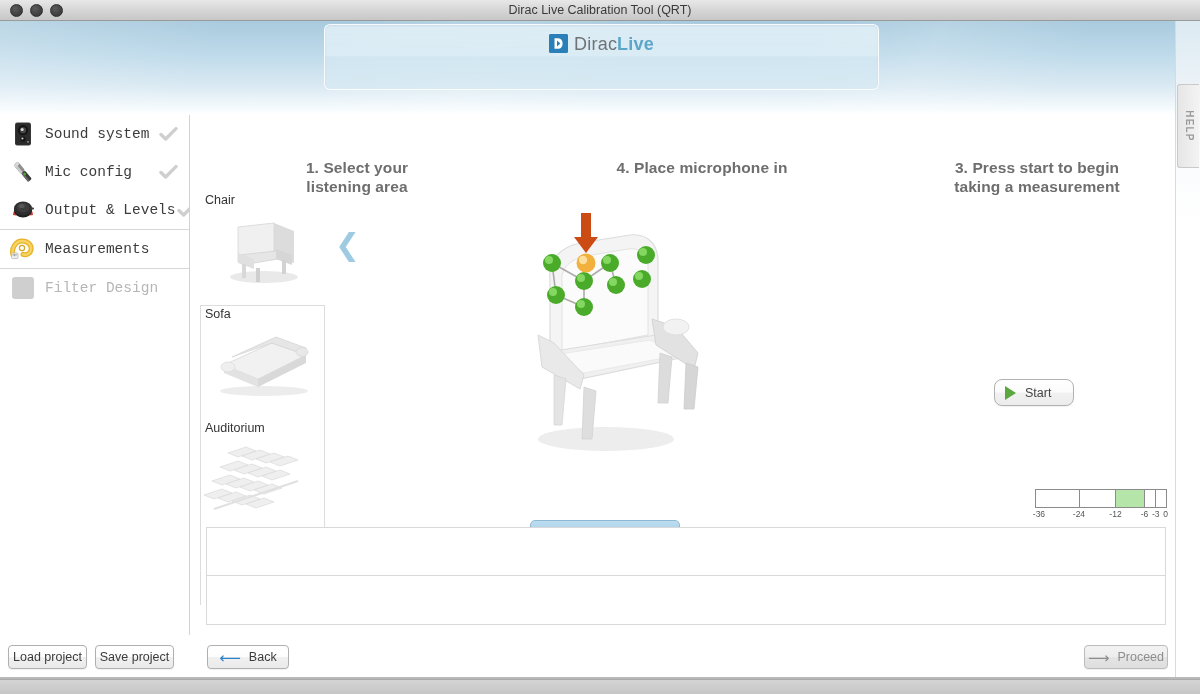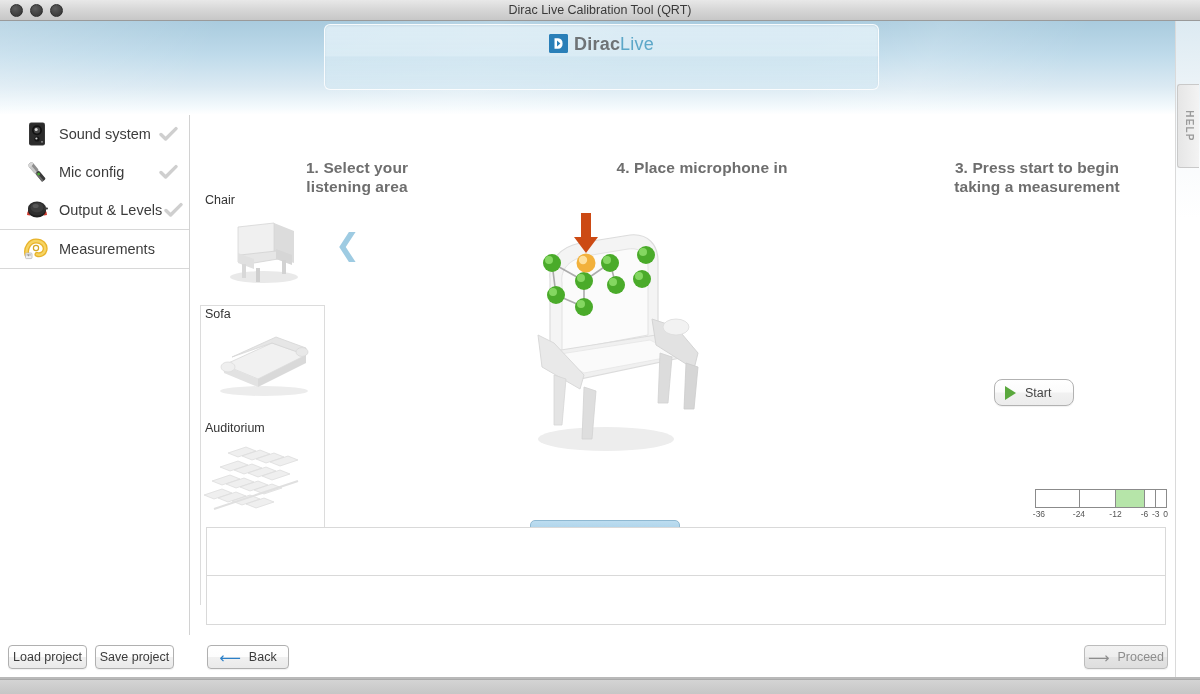--- a/index.html
+++ b/index.html
@@ -60,32 +60,32 @@
     display:flex;align-items:center;justify-content:center;gap:6px;
   }
   .logo-mark{
     width:19px;height:19px;border-radius:2px;background:#2a7fb8;
     display:inline-flex;align-items:center;justify-content:center;
     font-size:13px;color:#fff;font-weight:700;line-height:1;
     position:relative;
   }
   .logo-mark svg{display:block;}
   .logo-text{font-size:18px;letter-spacing:.2px;line-height:1;}
-  .logo-text .d{color:#6f7376;font-weight:700;}
-  .logo-text .l{color:#5ca7c8;font-weight:400;}
+  .logo-text .d{color:#6f7376;font-weight:400;}
+  .logo-text .l{color:#5ca7c8;font-weight:700;}
 
   
   .sidebar{
     position:absolute;left:0;top:94px;width:190px;height:520px;
     background:#fff;border-right:1px solid #d2d2d2;box-sizing:border-box;
   }
   .sb-group{border-bottom:1px solid #d8d8d8;}
   .sb-item{
     position:relative;height:38px;display:flex;align-items:center;
-    padding-left:23px;box-sizing:border-box;cursor:default;
+    padding-left:9px;box-sizing:border-box;cursor:default;font-family:Liberation Mono, monospace;
   }
   .sb-ico{width:28px;height:28px;flex:0 0 28px;display:flex;align-items:center;justify-content:center;}
   .sb-label{
     font-size:14.5px;color:#3c3c3c;margin-left:8px;flex:1;white-space:nowrap;
   }
   .sb-label.dim{color:#b6b6b6;}
   .sb-check{
     width:22px;margin-right:10px;flex:0 0 22px;display:flex;align-items:center;justify-content:center;
   }
   .sb-check svg{display:block;}
@@ -341,20 +341,27 @@
             <path d="M3.2 17.2 v1.4 M4.6 17.2 v2 M6 17.2 v1.4" stroke="#7b7b7b" stroke-width=".8"></path>
             <circle cx="12" cy="11" r="2.6" fill="#fff" stroke="#d2a726" stroke-width="1.2"></circle>
           </svg>
         </span>
         <span class="sb-label">Measurements</span>
         <span class="sb-check"></span>
       </div>
 
       <div class="sb-sep"></div>
 
+      <div class="sb-item">
+        <span class="sb-ico">
+          <span class="ph-box"></span>
+        </span>
+        <span class="sb-label dim">Filter Design</span>
+        <span class="sb-check"></span>
+      </div>
     </div>
 
     <div class="content">
 
       <div class="steps">
         <div class="step step1">
           <div>1. Select your</div>
           <div>listening area</div>
         </div>
         <div class="step step2">

